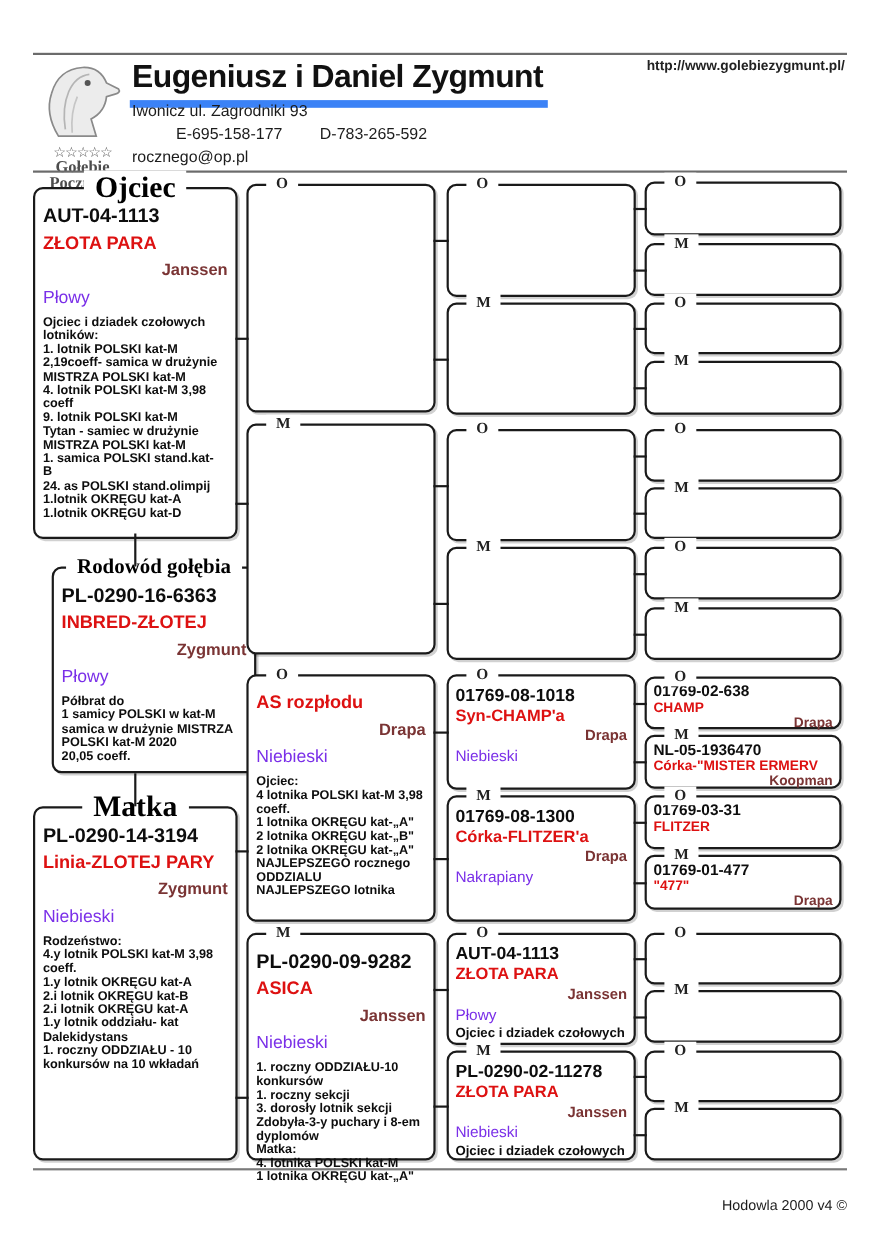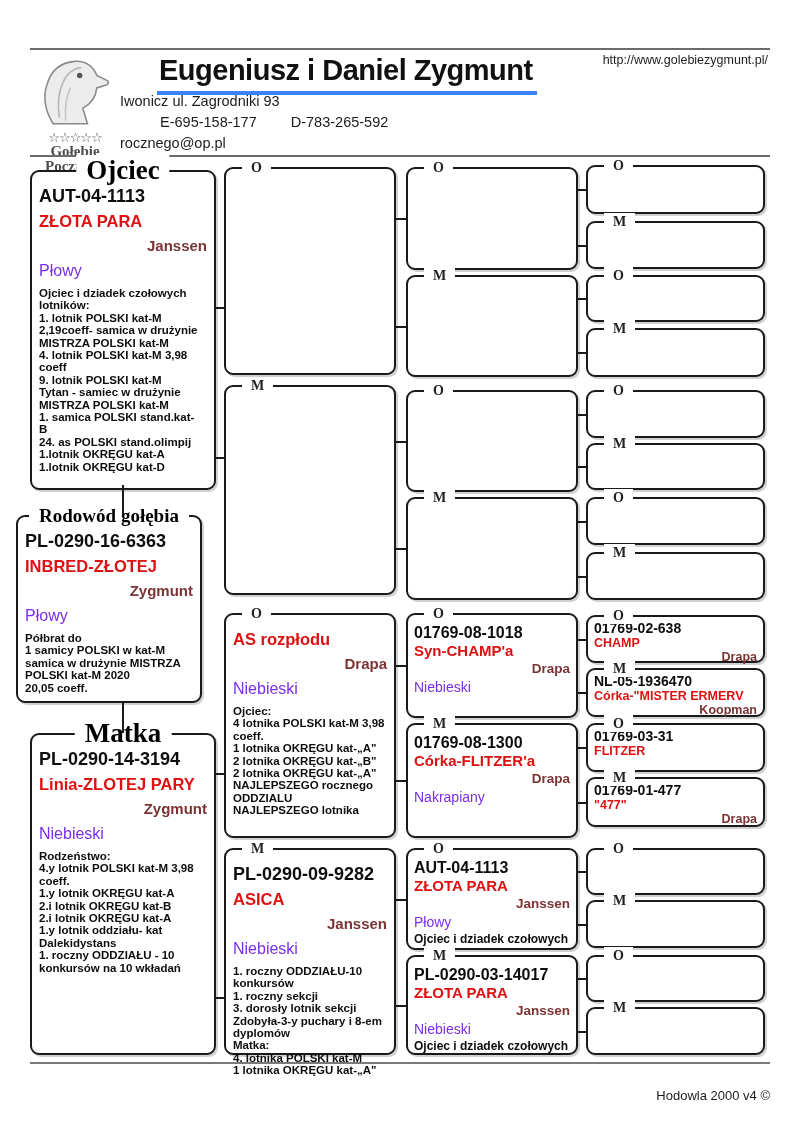--- a/index.html
+++ b/index.html
@@ -1,20 +1,20 @@
 <!DOCTYPE html>
 <html><head>
 <meta charset="utf-8">
 <style>
   html,body{margin:0;padding:0;background:#fff;}
   body{width:800px;height:1131px;position:relative;font-family:"Liberation Sans",sans-serif;color:#111;overflow:hidden;}
   .rule{position:absolute;height:2px;background:#6b6b6b;}
   
-  .hdr-title{position:absolute;left:118px;top:54px;font-size:29px;font-weight:bold;letter-spacing:-0.5px;border-bottom:4px solid #3b82f6;padding:0 4px 4px 2px;white-space:nowrap;margin-left:39px;}
-  .hdr-url{position:absolute;right:32px;top:53px;font-size:12.5px;font-weight:normal;color:#222;}
+  .hdr-title{position:absolute;left:118px;top:54px;font-size:29px;font-weight:bold;letter-spacing:-0.5px;border-bottom:7px solid #3b82f6;padding:0 4px 4px 2px;white-space:nowrap;}
+  .hdr-url{position:absolute;right:32px;top:53px;font-size:12.5px;font-weight:bold;color:#222;}
   .hdr-line{position:absolute;left:120px;font-size:14.5px;color:#1c1c1c;white-space:nowrap;}
   .logo{position:absolute;left:34px;top:55px;width:82px;text-align:center;}
   .logo .stars{font-size:13px;letter-spacing:-1px;color:#555;line-height:13px;}
   .logo .lg-txt{font-family:"Liberation Serif",serif;font-weight:bold;font-size:15px;line-height:15px;color:#4d4d4d;}
   
   .box{position:absolute;border:2px solid #1a1a1a;border-radius:9px;background:#fff;box-sizing:border-box;box-shadow:2px 2px 0 rgba(0,0,0,0.18);padding:12px 7px 0 7px;}
   .box-title{position:absolute;top:-17px;left:50%;transform:translateX(-50%);background:#fff;padding:0 10px;font-family:"Liberation Serif",serif;font-weight:bold;font-size:27px;line-height:30px;white-space:nowrap;color:#000;}
   .box-title.small{font-size:19px;line-height:22px;top:-12px;}
   .om-label{position:absolute;top:-10px;left:16px;background:#fff;padding:0 9px;font-family:"Liberation Serif",serif;font-weight:bold;font-size:14px;line-height:17px;color:#222;}
   .ring{font-weight:bold;font-size:18px;line-height:25px;color:#0d0d0d;white-space:nowrap;}
@@ -81,21 +81,21 @@
 9. lotnik POLSKI kat-M
 Tytan - samiec w drużynie
 MISTRZA POLSKI kat-M
 1. samica POLSKI stand.kat-
 B
 24. as POLSKI stand.olimpij
 1.lotnik OKRĘGU kat-A
 1.lotnik OKRĘGU kat-D</div>
 </div>
 
-<div class="box" style="left:16px;top:515px;width:186px;height:188px;">
+<div class="box" style="left:47px;top:515px;width:186px;height:188px;">
   <div class="box-title small">Rodowód gołębia</div>
   <div class="ring">PL-0290-16-6363</div>
   <div class="name" style="color:#dd1111;">INBRED-ZŁOTEJ</div>
   <div class="strain" style="color:#7a3434;">Zygmunt</div>
   <div class="colorline" style="color:#7a2fe8;">Płowy</div>
   <div class="desc">Półbrat do
 1 samicy POLSKI w kat-M
 samica w drużynie MISTRZA
 POLSKI kat-M 2020
 20,05 coeff.</div>
@@ -186,21 +186,21 @@
 <div class="box g3" style="left:406px;top:848px;width:172px;height:102px;">
   <div class="om-label">O</div>
   <div class="ring">AUT-04-1113</div>
   <div class="name" style="color:#dd1111;">ZŁOTA PARA</div>
   <div class="strain" style="color:#7a3434;">Janssen</div>
   <div class="colorline" style="color:#7a2fe8;">Płowy</div>
   <div class="desc">Ojciec i dziadek czołowych</div>
 </div>
 <div class="box g3" style="left:406px;top:955px;width:172px;height:100px;">
   <div class="om-label">M</div>
-  <div class="ring">PL-0290-03-14017</div>
+  <div class="ring">PL-0290-02-11278</div>
   <div class="name" style="color:#dd1111;">ZŁOTA PARA</div>
   <div class="strain" style="color:#7a3434;">Janssen</div>
   <div class="colorline" style="color:#7a2fe8;">Niebieski</div>
   <div class="desc">Ojciec i dziadek czołowych</div>
 </div>
 
 <div class="box g4" style="left:586px;top:165px;width:179px;height:49px;">
   <div class="om-label">O</div>
 </div>
 <div class="box g4" style="left:586px;top:221px;width:179px;height:48px;">

